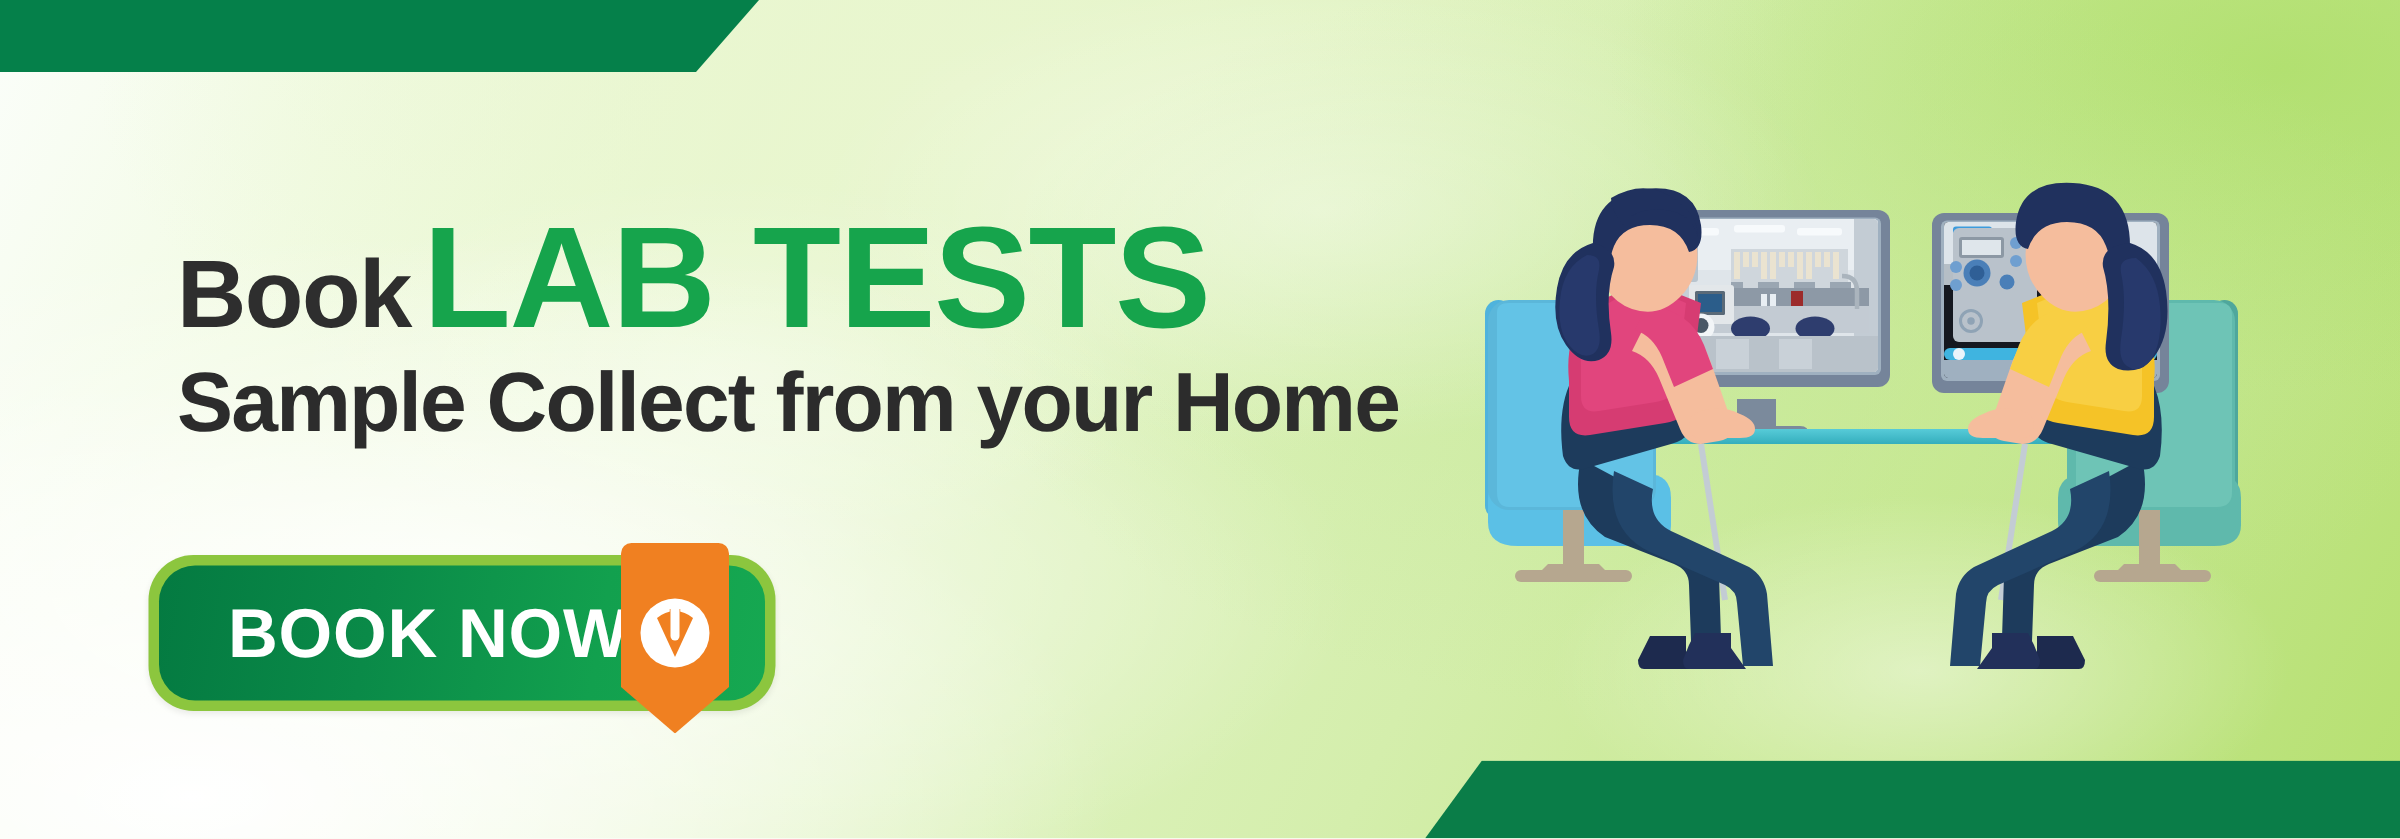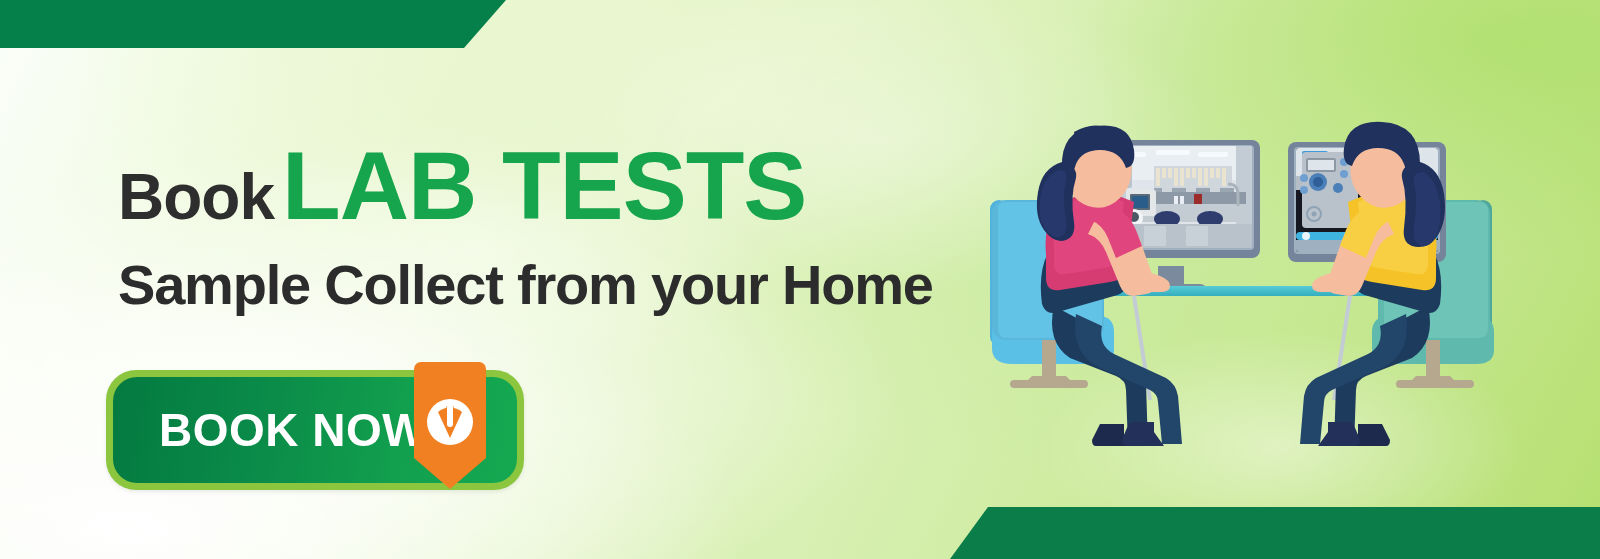--- a/index.html
+++ b/index.html
@@ -70,34 +70,34 @@
   }
   .word-book {
     font-size:64px; font-weight:bold; color:#2e2e2e;
     letter-spacing:-1px; line-height:1;
   }
   .word-labtests {
     font-size:96px; font-weight:bold; color:#16a44c;
     letter-spacing:-1px; line-height:1;margin-top:20px;
   }
   .head-line2 {
-    margin-top:23px;
+    margin-top:6px;
     font-size:56px; font-weight:bold; color:#2c2c2c;
     letter-spacing:-1.2px; line-height:1;
     white-space:nowrap;
   }
 
   
   .cta-wrap {
     position:absolute; left:98px; top:362px;
     width:420px; height:136px;
   }
   .cta-button {
-    position:absolute; left:8px; top:8px;
-    width:418px; height:120px;
+    position:absolute; left:1px; top:8px;
+    width:418px; height:104px;
     border-radius:30px;
     background:#8cc63e;
     padding:7px;
     box-shadow:0 2px 4px rgba(0,0,0,.08);
   }
   .cta-inner {
     width:100%; height:100%;
     border-radius:24px;
     background:linear-gradient(100deg, #047a41 0%, #0a8a48 35%, #12a04e 72%, #16a851 100%);
     display:flex; align-items:center;

